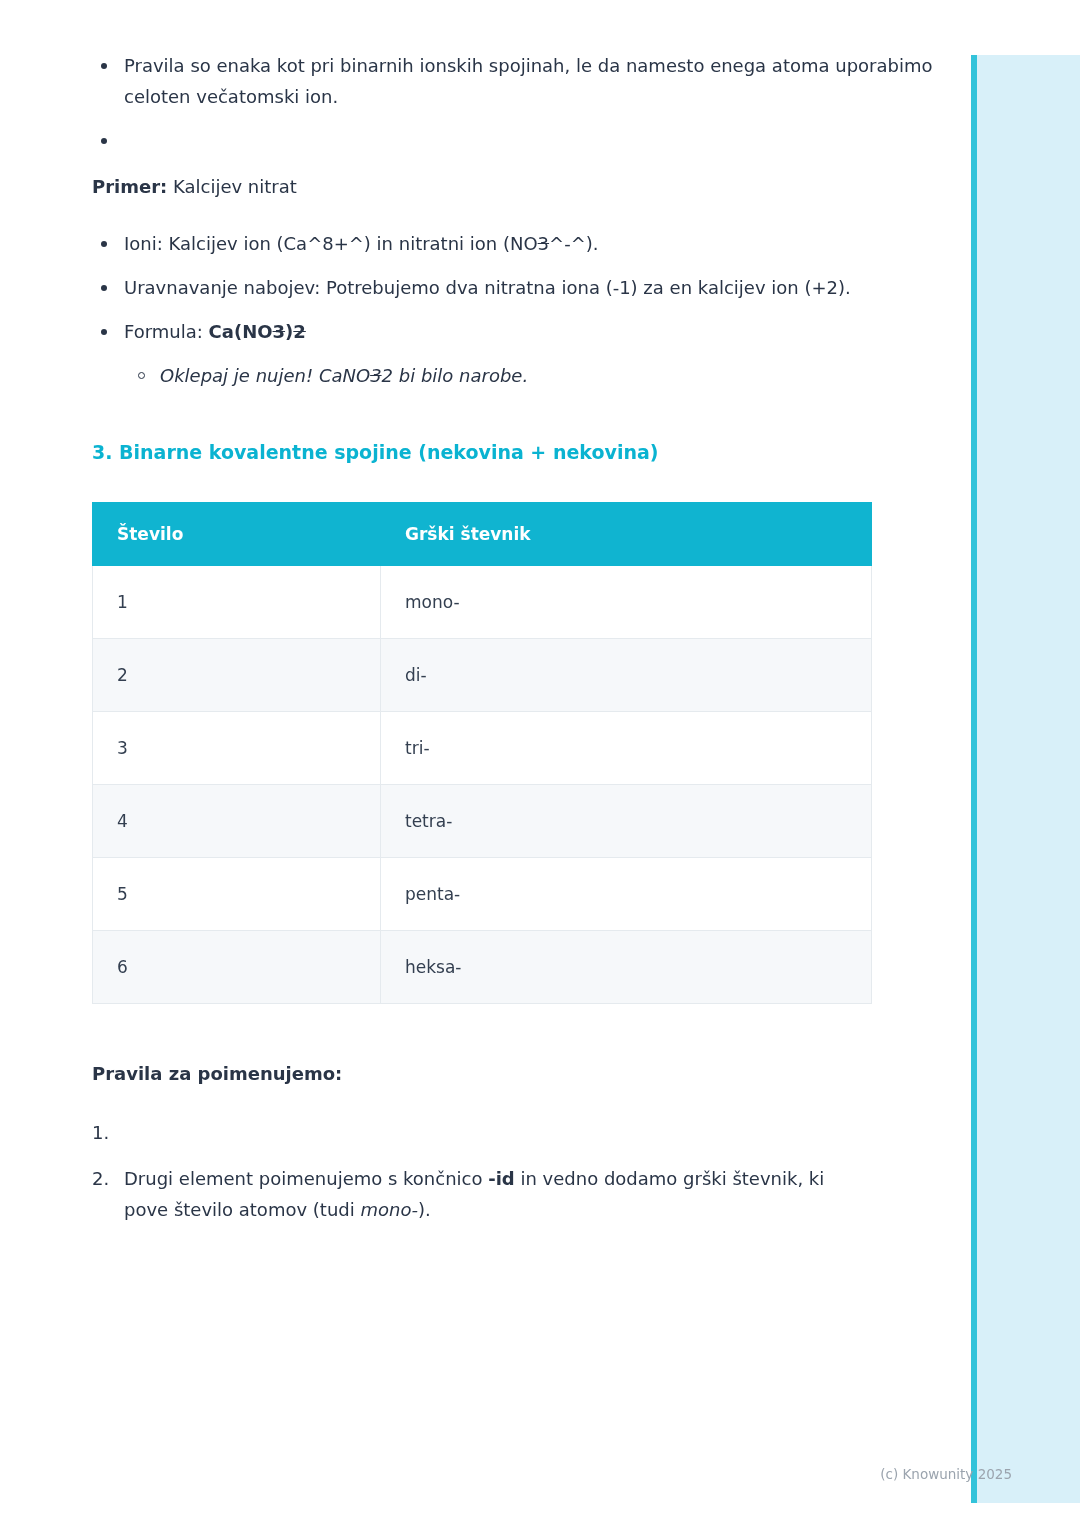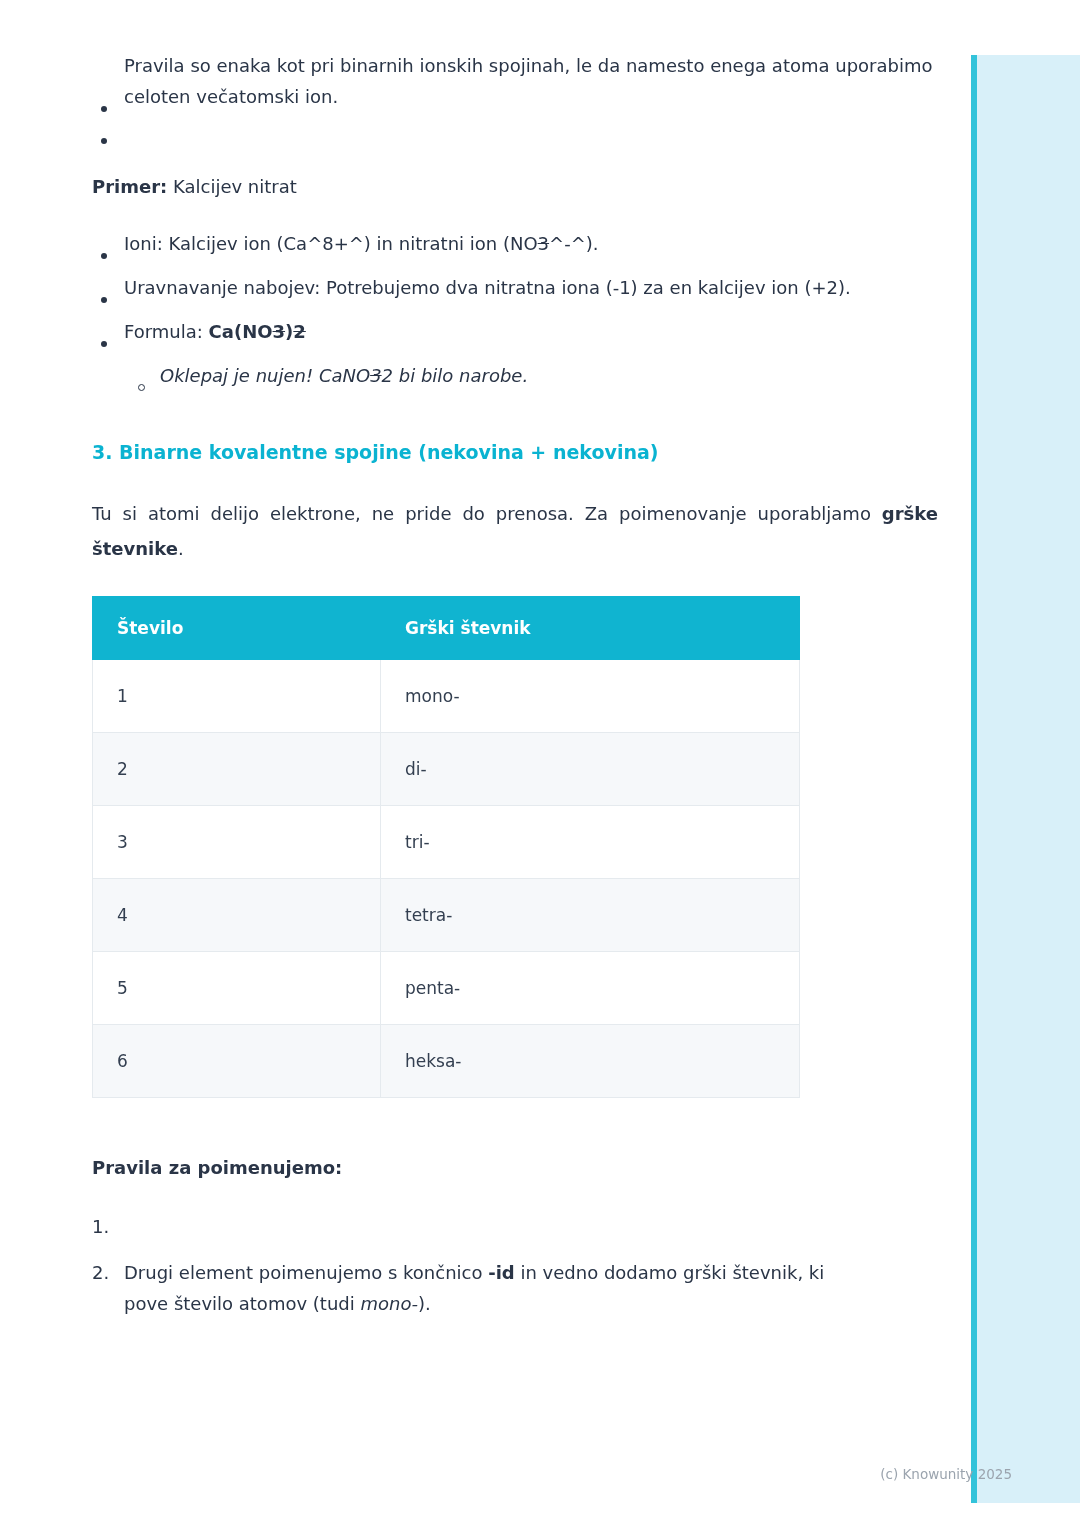--- a/index.html
+++ b/index.html
@@ -6,21 +6,21 @@
   html, body { background:#ffffff; }
   body {
     width:1080px; height:1528px;
     position:relative; overflow:hidden;
     font-family:"DejaVu Sans","Liberation Sans",sans-serif;
     color:#2a3547;
   }
   .content { position:absolute; left:92px; top:50px; width:846px; }
 
   .blist { list-style:none; }
-  .bitem { display:flex; align-items:flex-end; margin-bottom:13px; }
+  .bitem { display:flex; align-items:flex-start; margin-bottom:13px; }
   .dot {
     flex:0 0 auto; width:6px; height:6px; border-radius:50%;
     background:#2a3547; margin:13px 17px 0 9px;
   }
   .circle {
     flex:0 0 auto; width:7px; height:7px; border-radius:50%;
     border:1.6px solid #2a3547; background:transparent;
     margin:12px 15px 0 10px;
   }
   .btext { font-size:18px; line-height:31px; color:#2a3547; max-width:812px; }
@@ -36,21 +36,21 @@
   .section-heading {
     color:#0ab3d1; font-size:19px; line-height:39px; font-weight:700;
     max-width:700px; margin:42px 0 24px 0;
   }
 
   .lead {
     font-size:18px; line-height:35px; text-align:justify;
     max-width:846px; margin-bottom:0;
   }
 
-  .greek-table { border-collapse:collapse; width:708px; margin-top:30px; }
+  .greek-table { border-collapse:collapse; width:780px; margin-top:30px; }
   .greek-table th {
     background:#10b4d0; color:#ffffff; font-size:17px; font-weight:700;
     text-align:left; padding:21px 24px; border:1px solid #10b4d0;
   }
   .greek-table th:first-child { width:288px; }
   .greek-table td {
     font-size:17px; color:#333f50; padding:26px 24px;
     border:1px solid #e5eaee; background:#ffffff;
   }
   .greek-table tbody tr:nth-child(even) td { background:#f6f8fa; }
@@ -111,21 +111,20 @@
 
     <ul class="blist sub-list">
       <li class="bitem">
         <span class="circle"></span>
         <div class="btext italic"><span>Oklepaj je nujen! CaNO</span><span class="strike">3</span><span>2 bi bilo narobe.</span></div>
       </li>
     </ul>
 
     <h2 class="section-heading">3. Binarne kovalentne spojine (nekovina + nekovina)</h2>
 
-    <p class="lead"><span>Tu si atomi delijo elektrone, ne pride do prenosa. Za poimenovanje uporabljamo </span><strong>grške števnike</strong><span>.</span></p>
 
     <table class="greek-table">
       <thead>
         <tr>
           <th>Število</th>
           <th>Grški števnik</th>
         </tr>
       </thead>
       <tbody>
         <tr>

